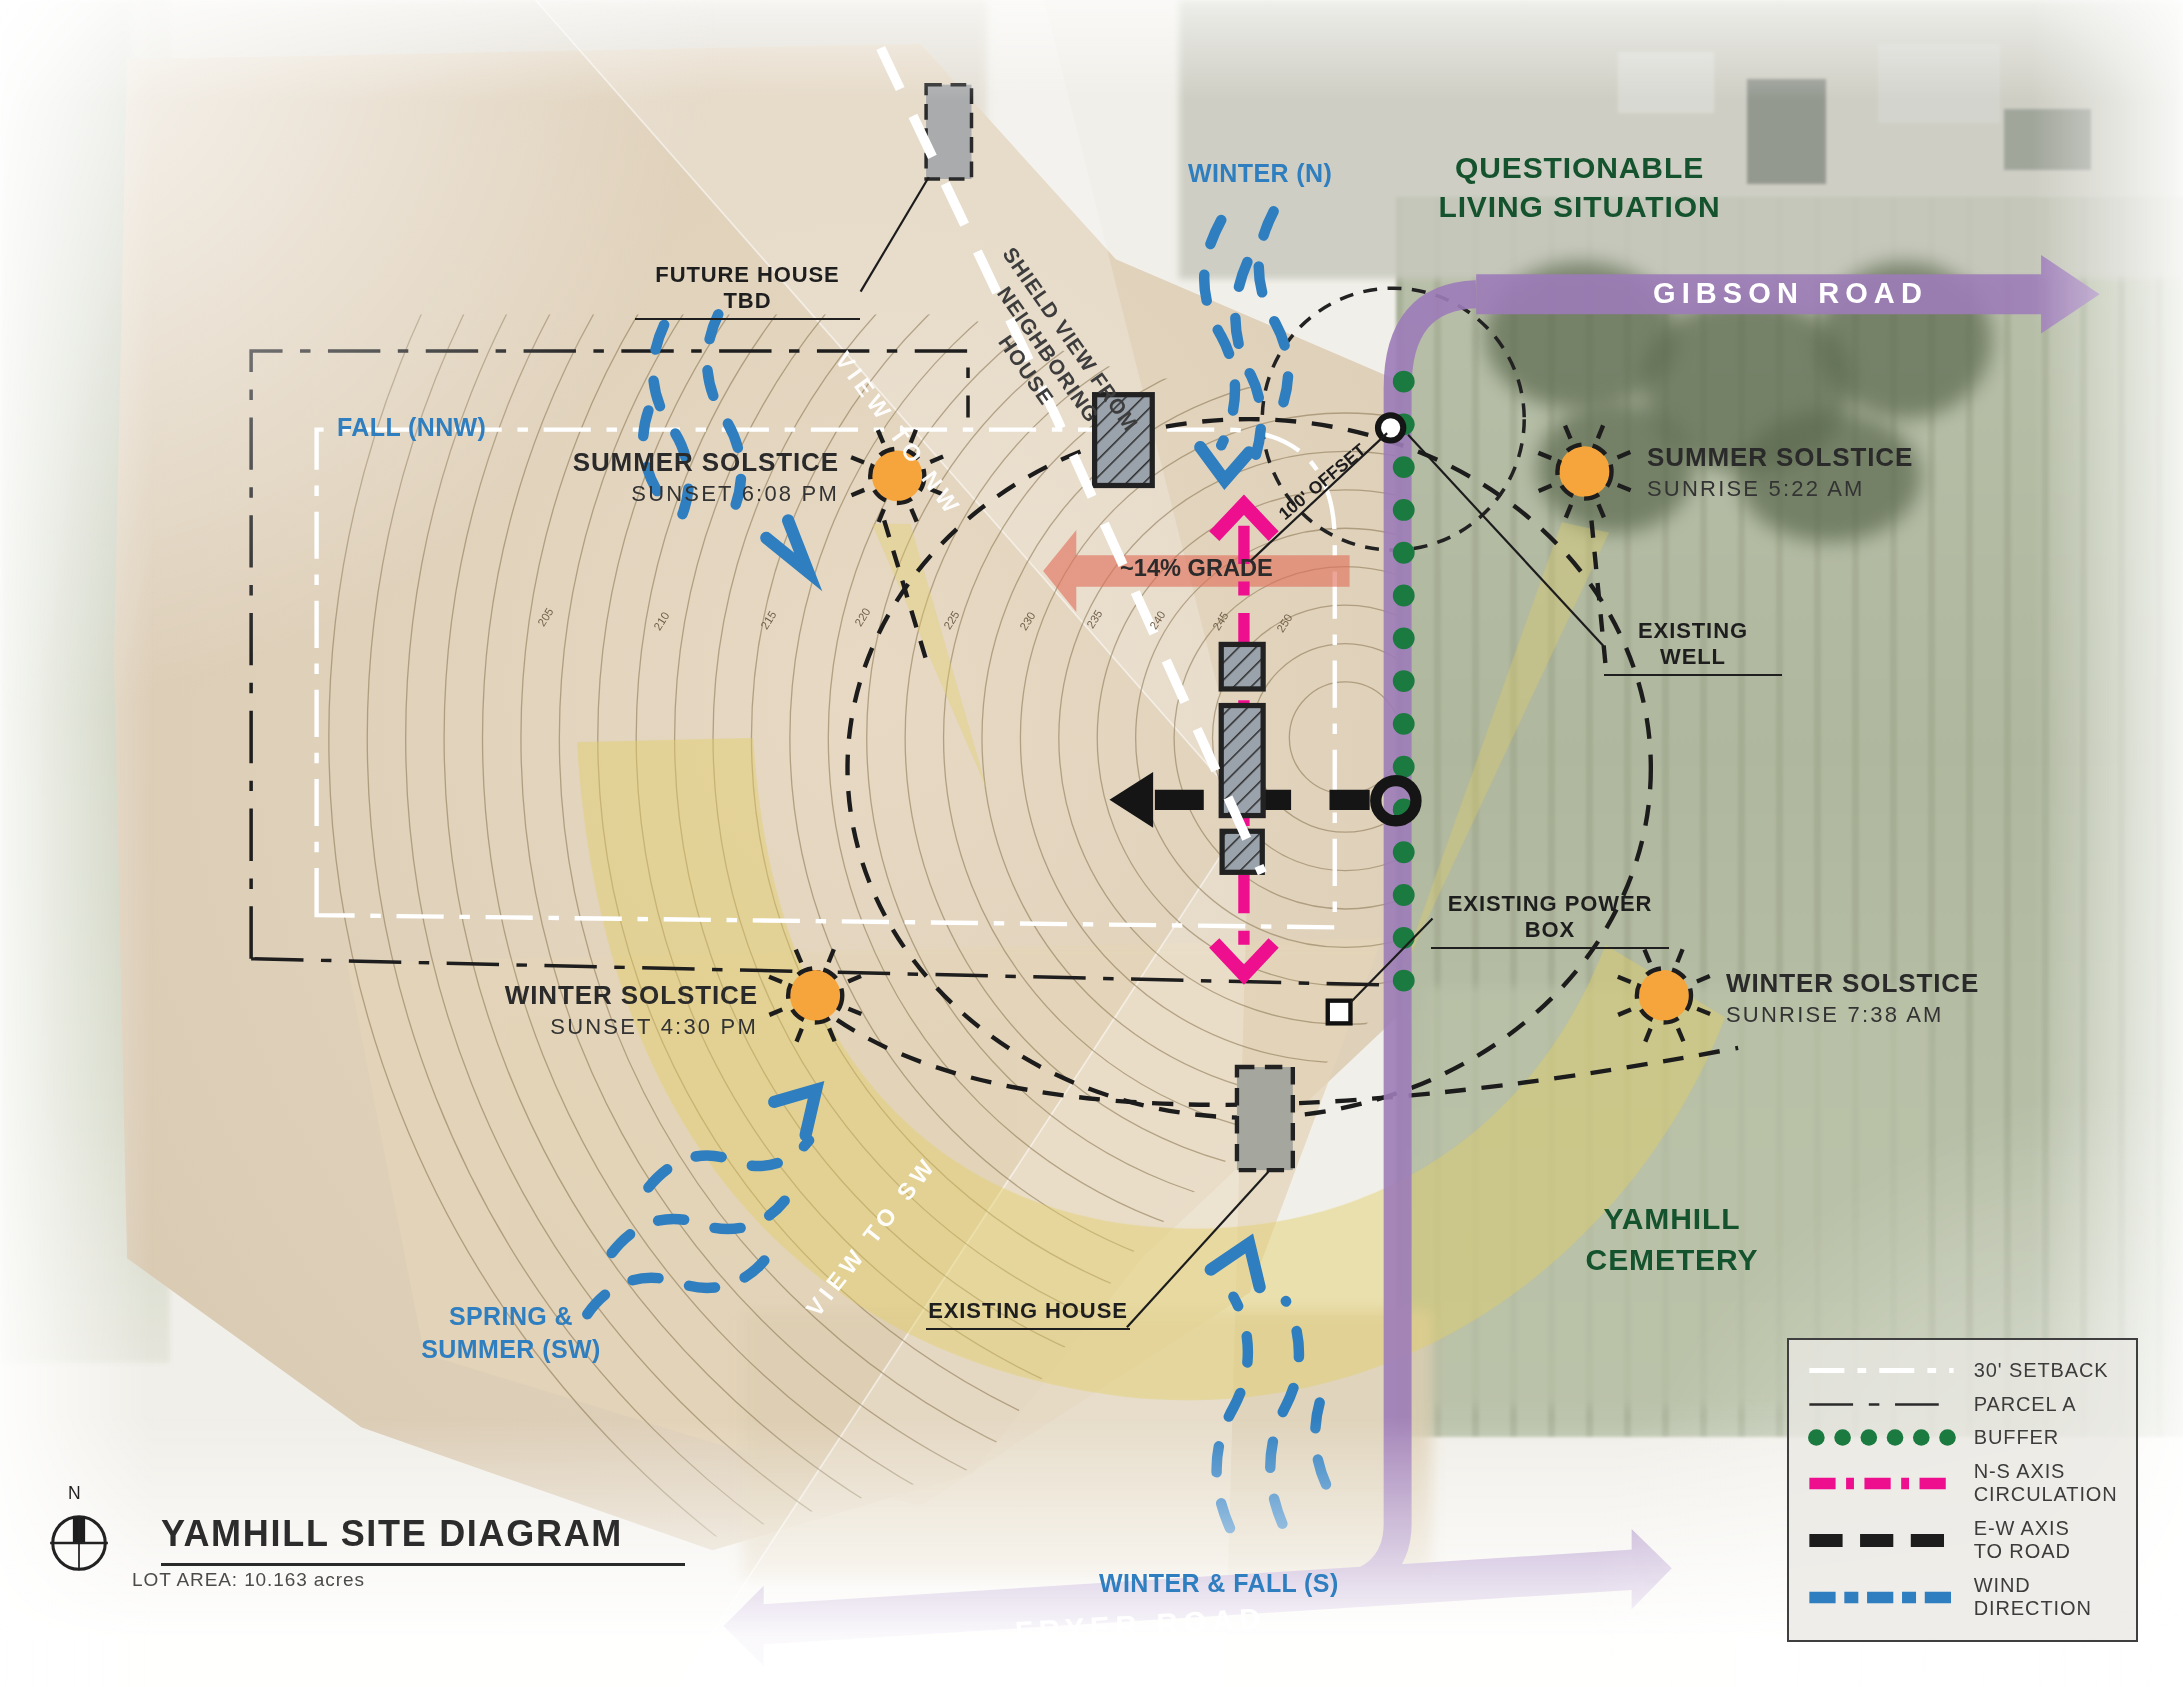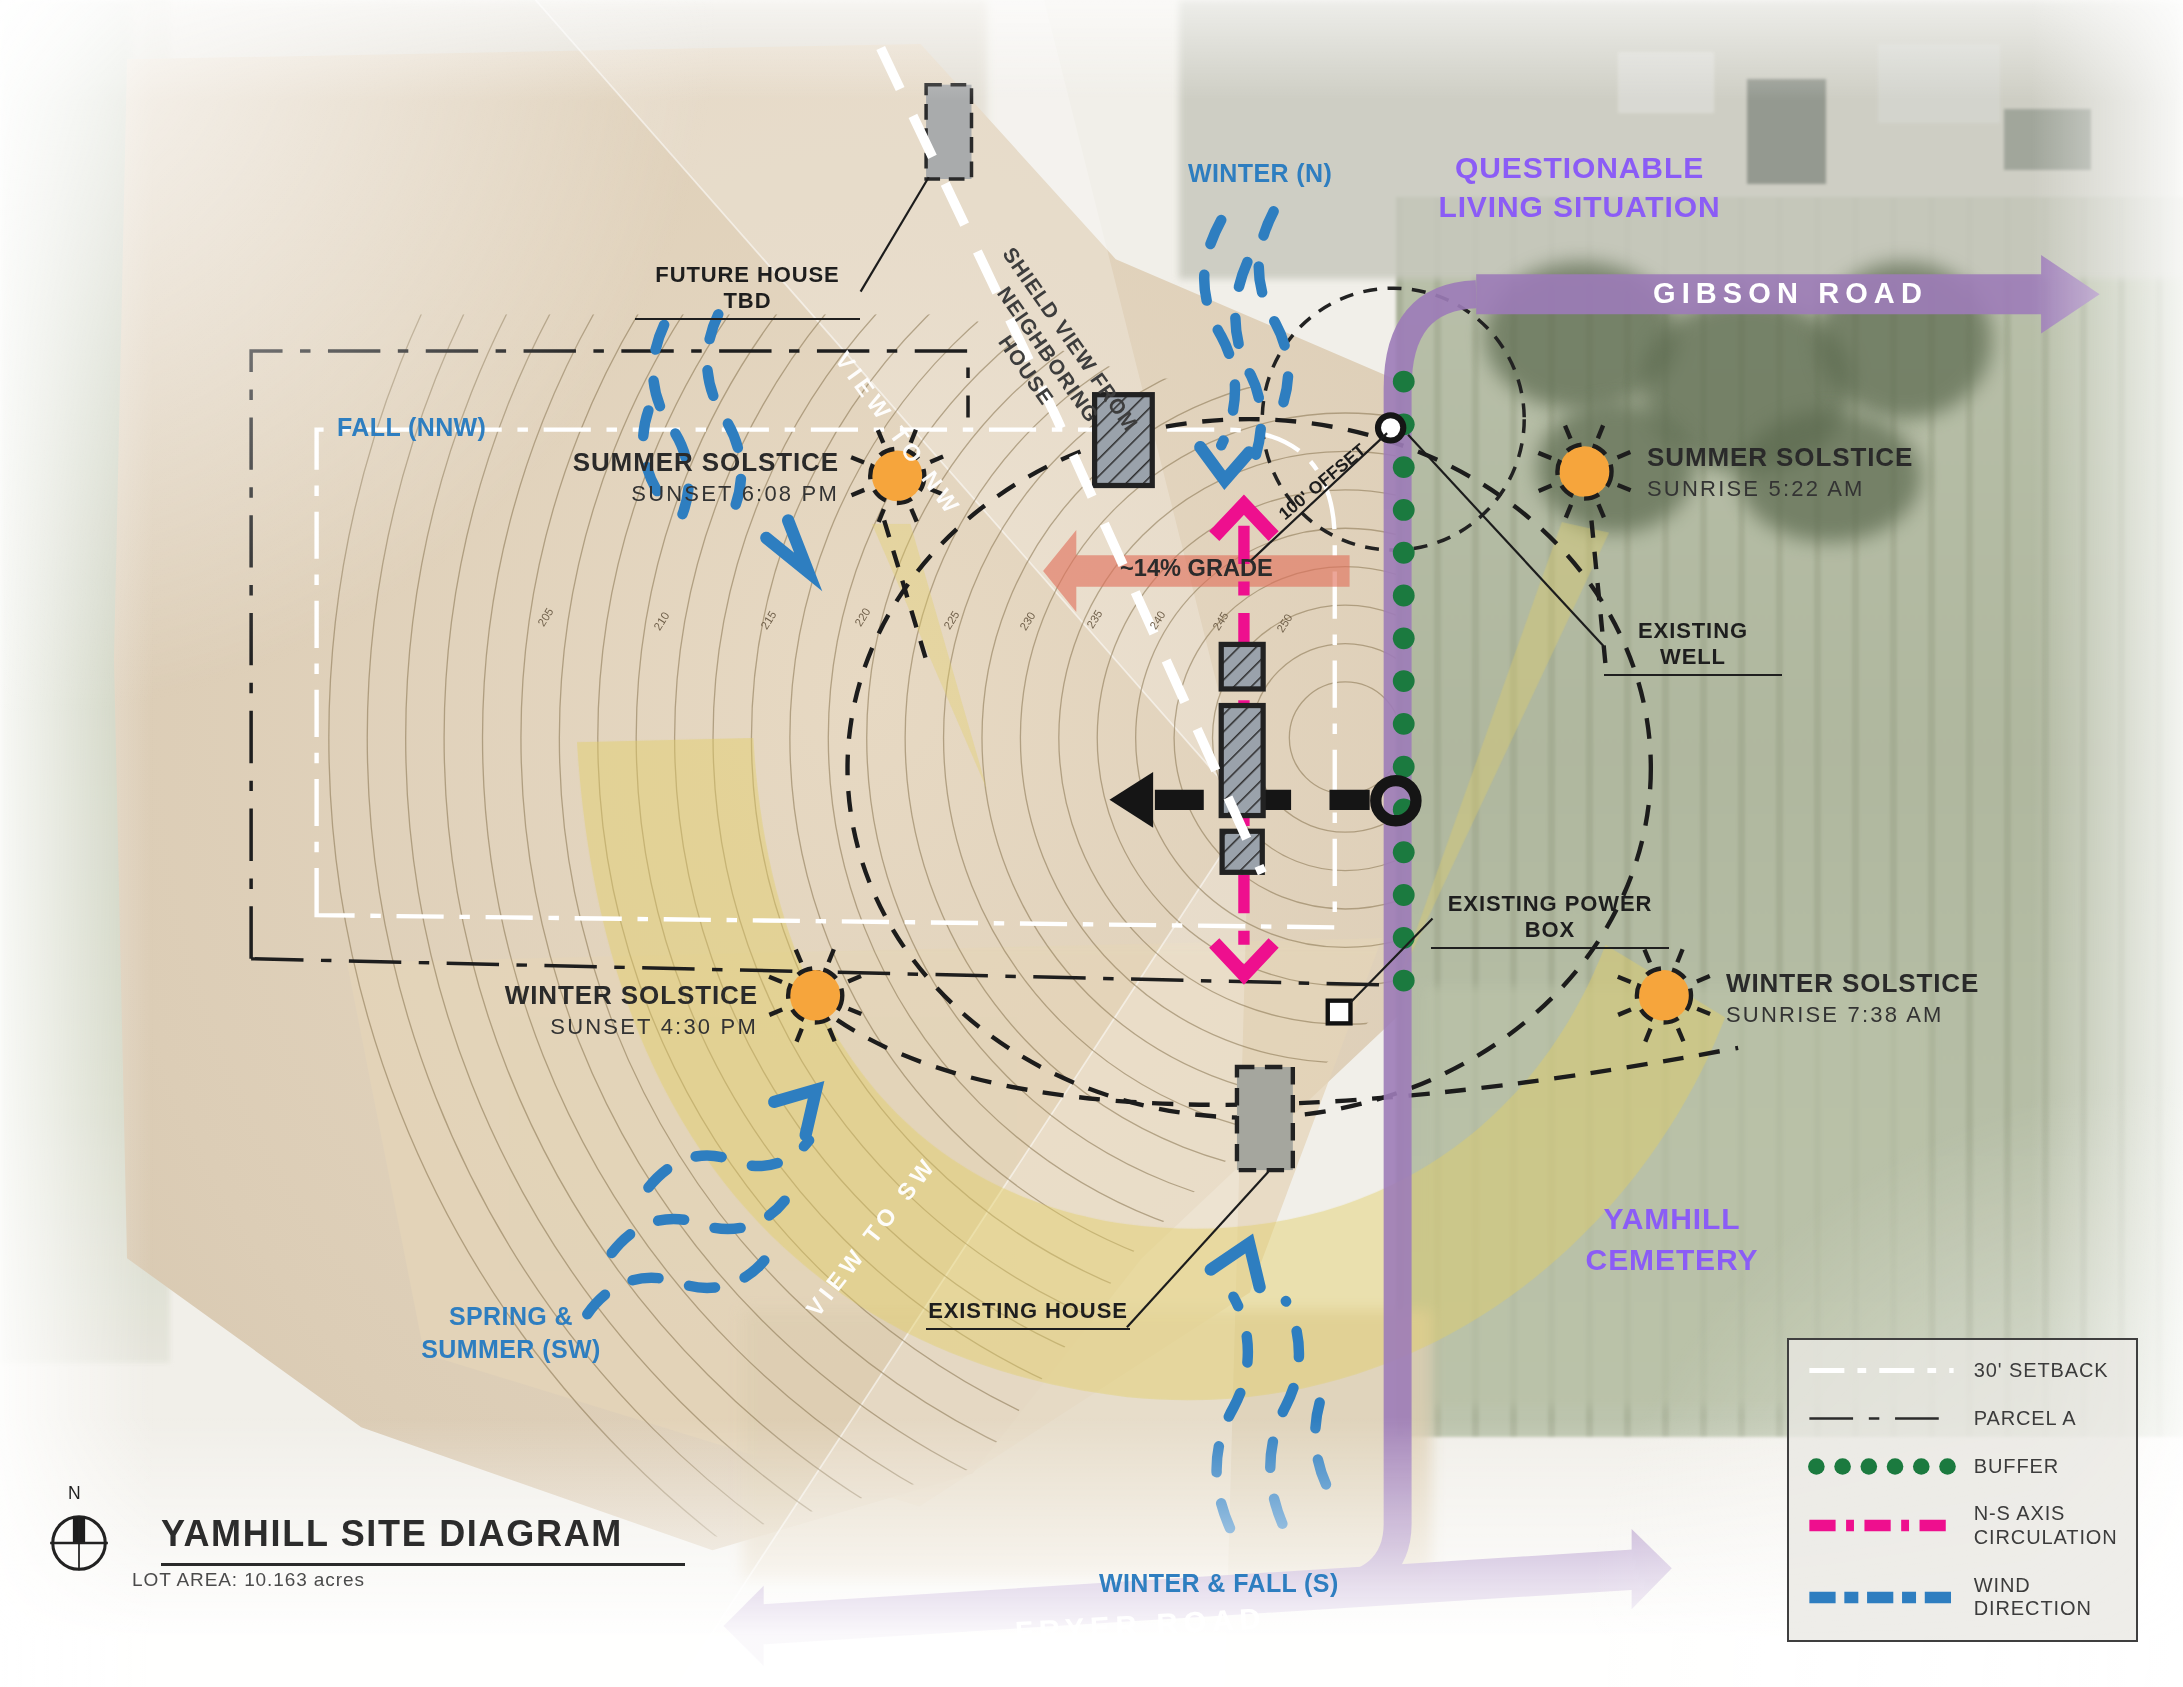--- a/index.html
+++ b/index.html
@@ -39,21 +39,21 @@
   .sun-ring{fill:none;stroke:#1d1d1d;stroke-width:5;stroke-dasharray:18 13;}
   .sun-rays line{stroke:#1d1d1d;stroke-width:5;}
   .wind path{fill:none;stroke:var(--blue,#3a82c4);stroke-width:12;stroke-dasharray:30 36;stroke-linecap:round;}
   .wind .chev{stroke-dasharray:none;stroke-width:14;}
   
   .lbl{position:absolute;color:#222;}
   .preline{white-space:pre-line;}
   .center{text-align:center;} .right{text-align:right;}
   .bluecap{color:var(--blue,#2e7ec0);font-weight:bold;font-size:25px;letter-spacing:0.4px;}
   .roadname{color:#fff;font-weight:bold;font-size:29px;letter-spacing:6.1px;}
-  .darkhead{font-weight:bold;color:#8b5cf6;font-size:30px;line-height:39px;letter-spacing:0.9px;}
+  .darkhead{font-weight:bold;color:#14532d;font-size:30px;line-height:39px;letter-spacing:0.9px;}
   .callout{position:absolute;font-weight:bold;font-size:22px;color:#1e1e1e;text-align:center;
            border-bottom:2.6px solid #1f1f1f;padding-bottom:4.4px;letter-spacing:0.9px;}
   .sun-label{position:absolute;}
   .sun-label .t{font-size:26px;font-weight:bold;color:#2a2a2a;letter-spacing:0.9px;}
   .sun-label .s{font-size:22px;color:#333;letter-spacing:2.2px;margin-top:2.6px;}
   .viewlbl{position:absolute;color:#fff;font-weight:bold;font-size:23.6px;letter-spacing:5.2px;text-align:center;opacity:.95;}
   .shieldlbl{position:absolute;color:#3d3d3d;font-weight:bold;font-size:21px;line-height:27px;
              letter-spacing:0.9px;text-align:center;}
   .ctlbl{position:absolute;font-size:11.4px;color:#6f5f49;transform:rotate(-58deg);}
   
@@ -342,20 +342,27 @@
   </div>
   <div class="legend-row">
     <svg width="153" height="23" viewBox="0 0 175 26">
       <line x1="5" y1="13" x2="170" y2="13" style="stroke:var(--pink,#ee0f8e)" stroke-width="13" stroke-dasharray="30 12 9 12"></line>
     </svg>
     <div class="legend-label preline">N-S AXIS
 CIRCULATION</div>
   </div>
   <div class="legend-row">
     <svg width="153" height="23" viewBox="0 0 175 26">
+      <line x1="5" y1="13" x2="170" y2="13" stroke="#1d1d1d" stroke-width="15" stroke-dasharray="38 20"></line>
+    </svg>
+    <div class="legend-label preline">E-W AXIS
+TO ROAD</div>
+  </div>
+  <div class="legend-row">
+    <svg width="153" height="23" viewBox="0 0 175 26">
       <line x1="5" y1="13" x2="170" y2="13" style="stroke:var(--blue,#2e7ec0)" stroke-width="13" stroke-dasharray="30 10 16 10"></line>
     </svg>
     <div class="legend-label preline">WIND
 DIRECTION</div>
   </div>
 </div>
 
 <svg class="abs" style="left:44px;top:1508px;" width="70" height="70" viewBox="0 0 80 80">
   <circle cx="40" cy="40" r="30" fill="none" stroke="#222" stroke-width="3.5"></circle>
   <rect x="33" y="11" width="14" height="29" fill="#1d1d1d"></rect>

